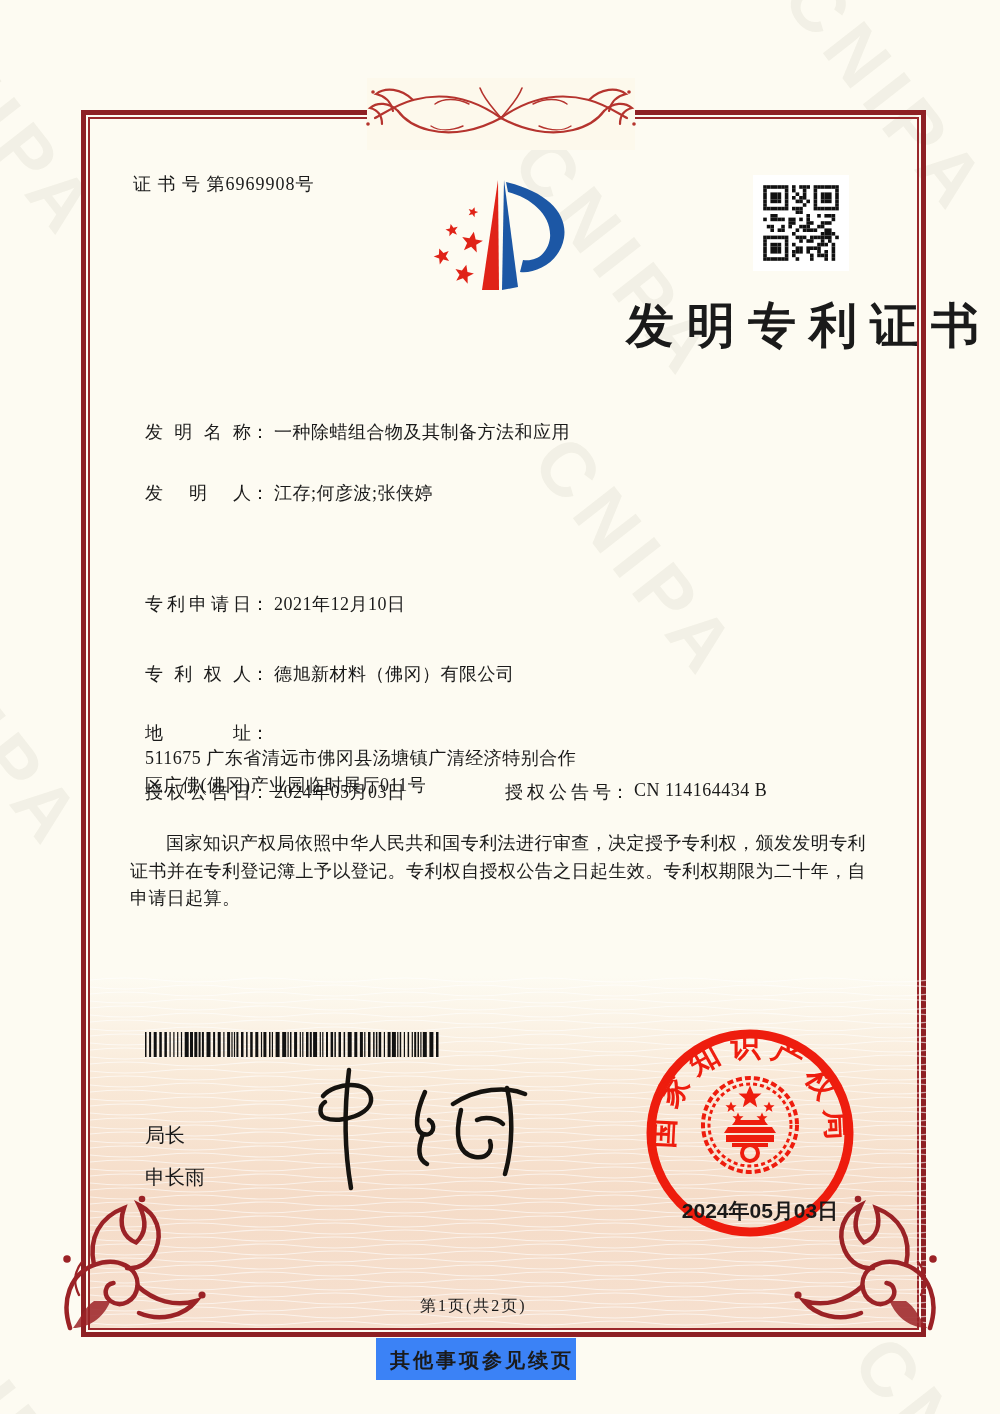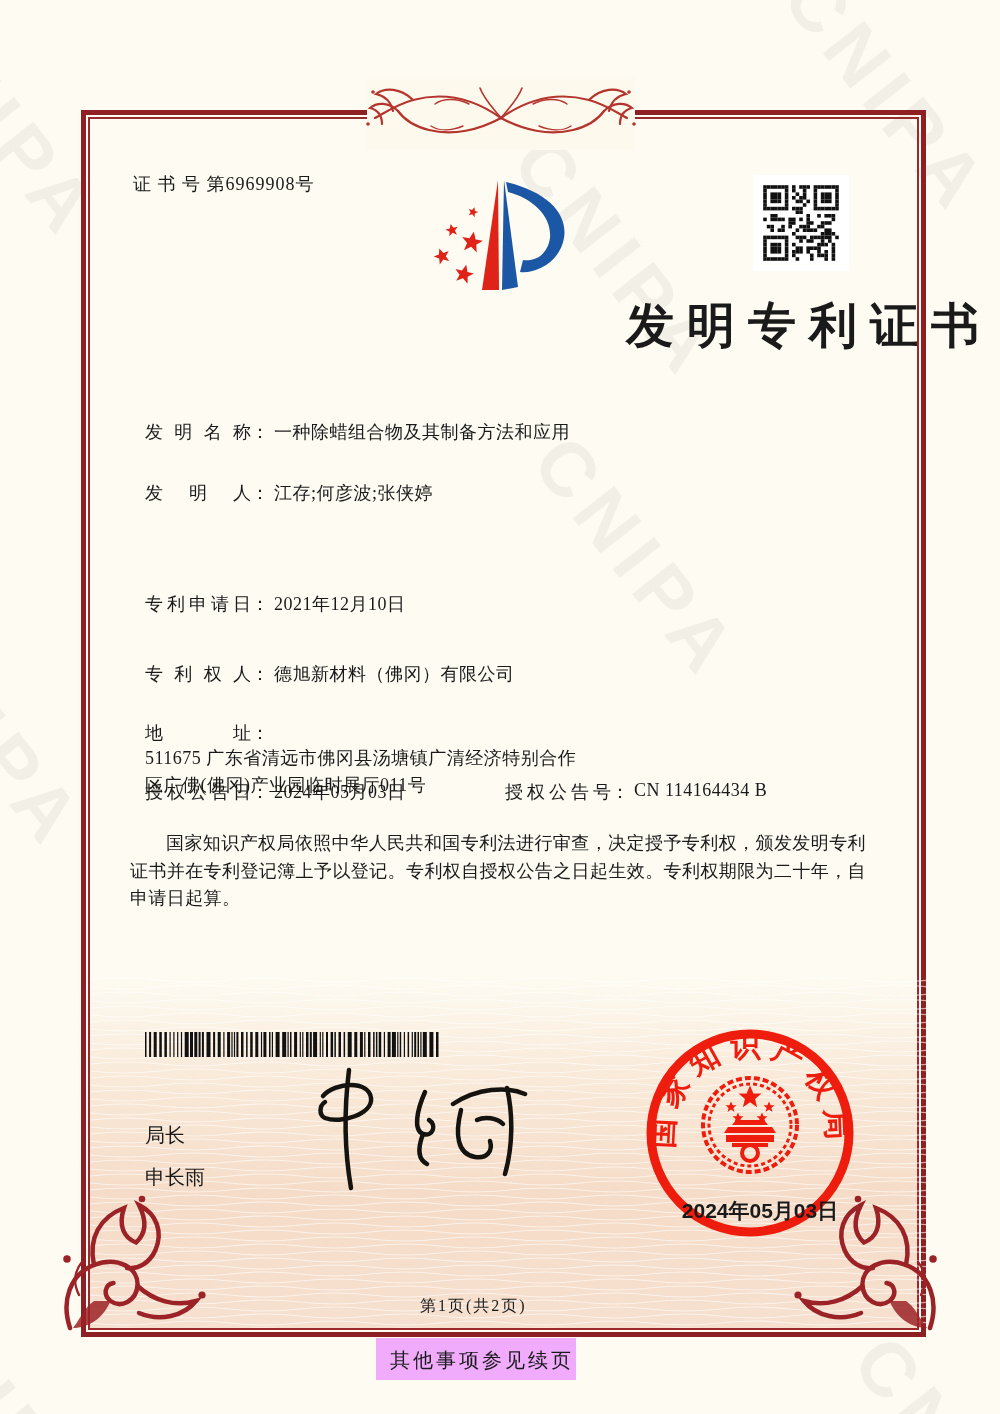--- a/index.html
+++ b/index.html
@@ -29,21 +29,21 @@
   .addr-lines span{display:block;line-height:27px;}
   .grp2{position:absolute;left:360px;top:0;white-space:nowrap;}
   .flabel5{display:inline-block;width:106px;text-align:justify;text-align-last:justify;vertical-align:top;}
   
   #legal{left:130px;top:830px;width:748px;font-size:18px;line-height:27.5px;text-align:justify;}
   #legal p{margin:0 12px 7px 0;text-indent:2em;letter-spacing:0.4px;}
   
   #director-title{left:145px;top:1122px;font-size:20px;font-family:"Liberation Sans","DejaVu Sans",sans-serif;}
   #director-name{left:145px;top:1164px;font-size:20px;font-family:"Liberation Sans","DejaVu Sans",sans-serif;}
   #pagenum{left:420px;top:1296px;font-size:16px;letter-spacing:2px;}
-  #contbox{left:376px;top:1338px;width:200px;height:42px;background:#f0abfc;}
+  #contbox{left:376px;top:1338px;width:200px;height:42px;background:#3b82f6;font-weight:bold;}
   #contbox span{display:block;padding:9px 0 0 14px;font-size:20px;letter-spacing:3px;}
   .seal-date{font-family:"Liberation Sans","DejaVu Sans",sans-serif;}
 </style>
 </head>
 <body>
 
 <div id="page">
 
   <div class="wm" style="left:-55px;top:-20px;">CNIPA</div>
   <div class="wm" style="left:835px;top:-45px;">CNIPA</div>

